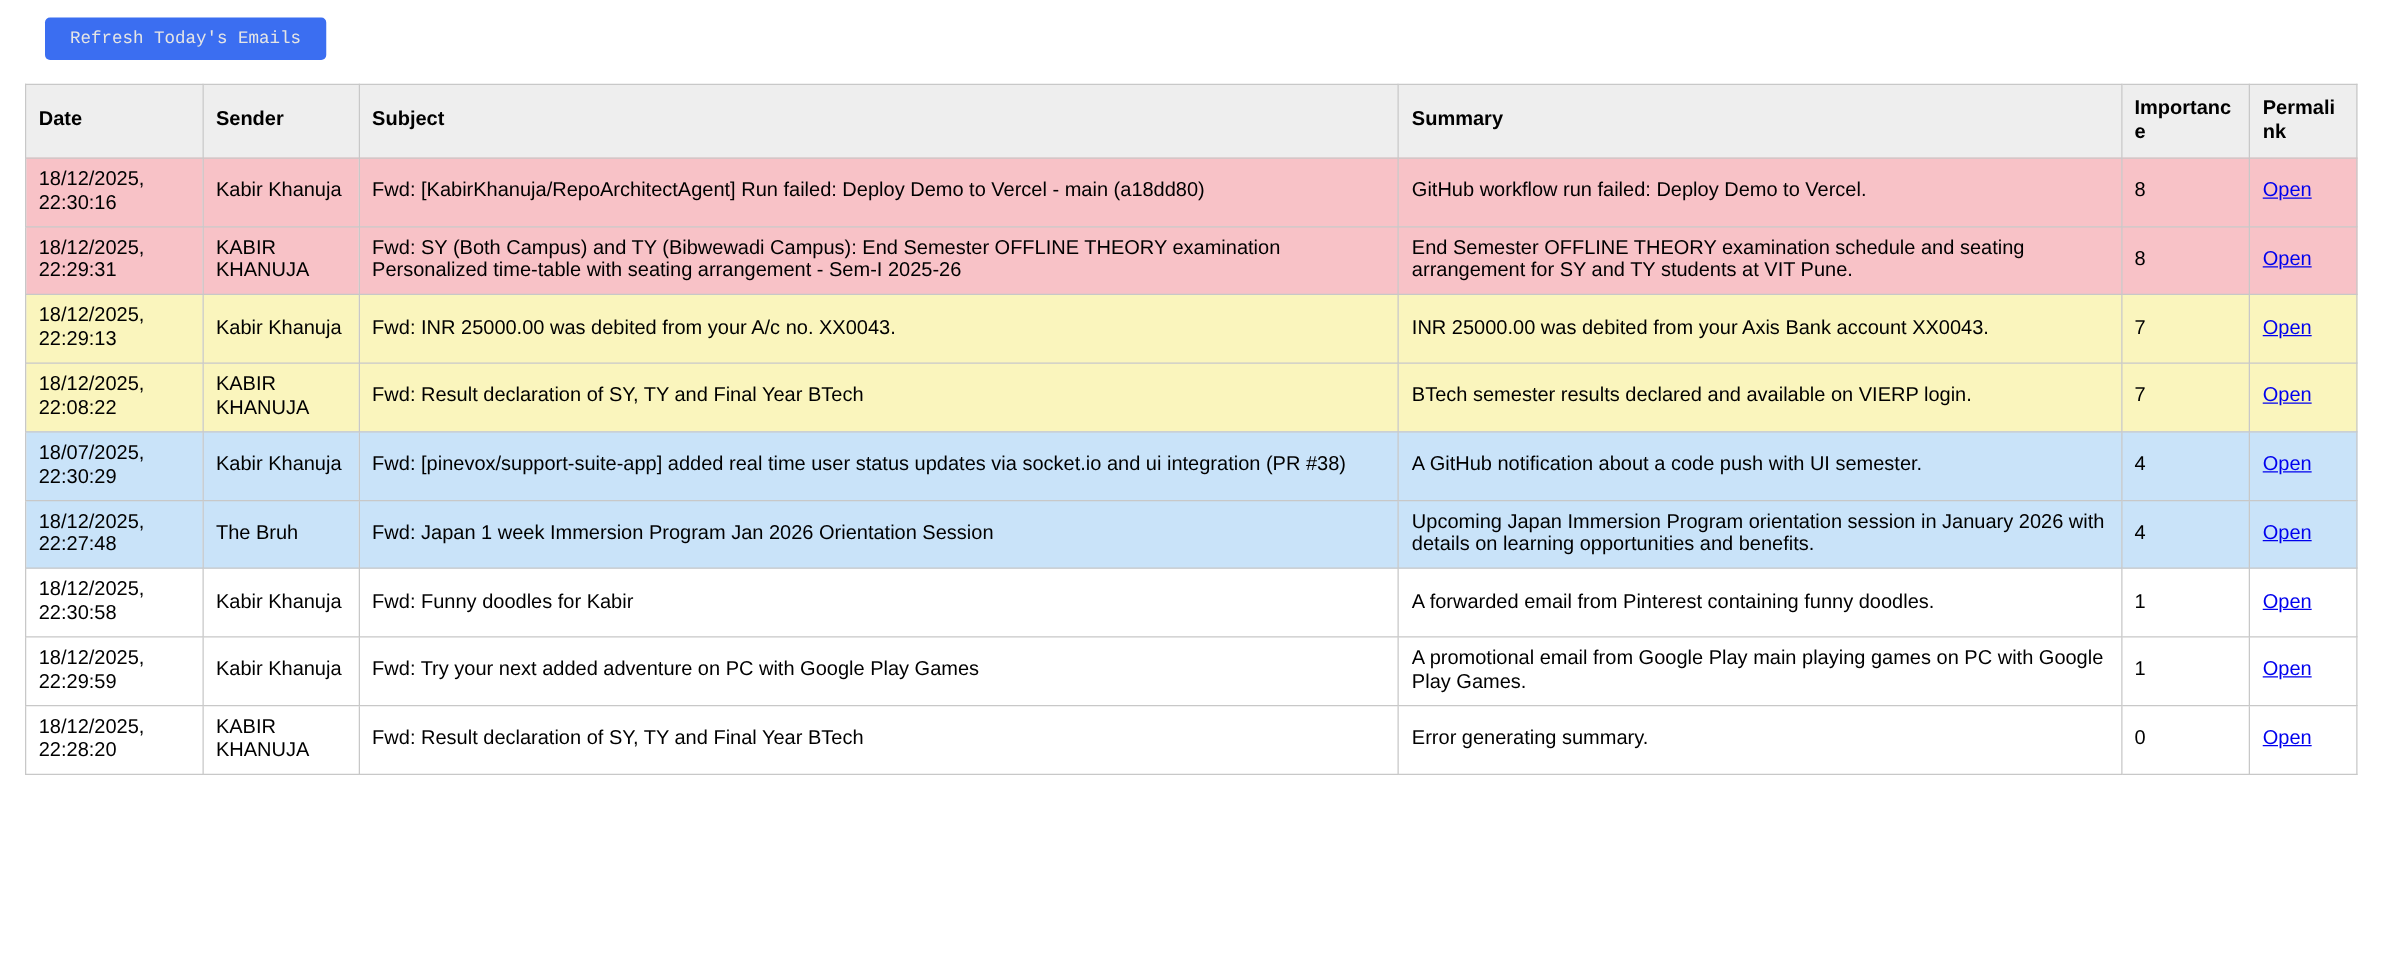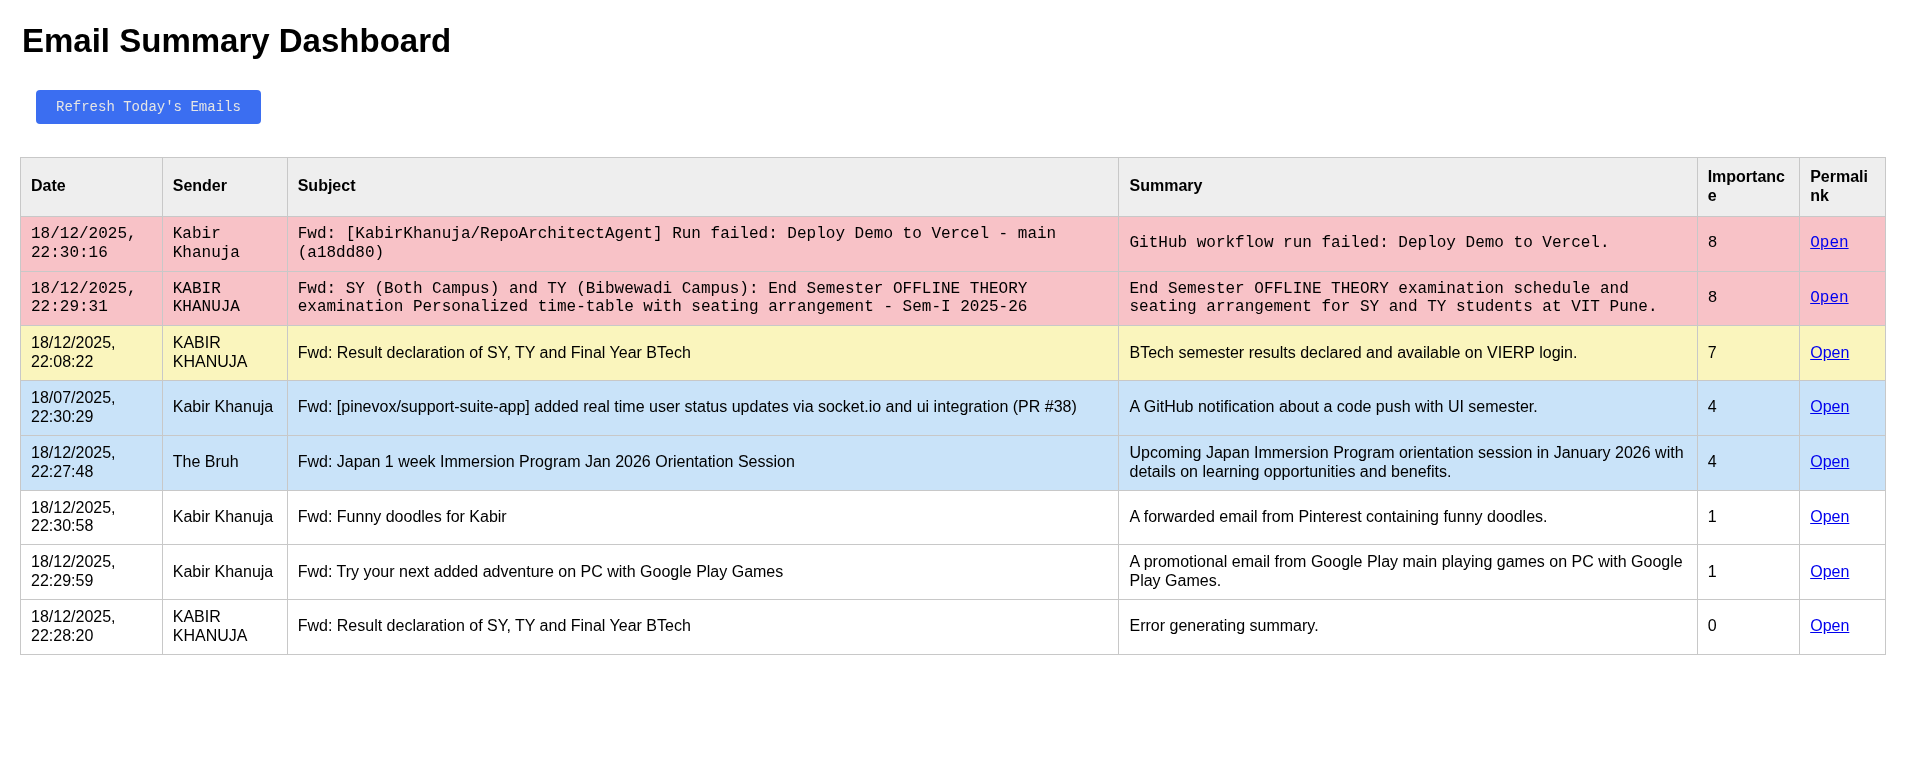--- a/index.html
+++ b/index.html
@@ -34,54 +34,53 @@
     border-radius:4px;
     font-family:Liberation Mono, monospace;
     font-size:14px;
     padding:9px 20px;
     margin-left:16px;
     cursor:pointer;
   }
   table.email-table{
     border-collapse:collapse;
     width:100%;
-    margin-top:33px;
+    margin-top:19px;
     table-layout:fixed;
     font-size:16px;
     line-height:1.18;
   }
   .email-table th,
   .email-table td{
     border:1px solid var(--border);
     padding:8px 10px;
     text-align:left;
     vertical-align:middle;
     overflow-wrap:break-word;
   }
   .email-table thead th{
     background:var(--header-bg);
     font-weight:bold;
     padding:10px 10px;
   }
-  tr.tier-high{background:var(--row-high);font-family:Liberation Mono, monospace;}
+  tr.tier-high{background:var(--row-high);}
   tr.tier-medium{background:var(--row-medium);}
   tr.tier-low{background:var(--row-low);}
   tr.tier-none{background:var(--row-none);}
   .email-table a{
     color:var(--link);
     text-decoration:underline;
     text-align:right;
   }
 </style>
 </head>
 <body>
 
 <div class="page">
 
-  <h1 class="page-title">Email Summary Dashboard</h1>
 
   <button class="refresh-btn">Refresh Today's Emails</button>
 
   <table class="email-table">
     <colgroup>
       <col style="width:7.6%">
       <col style="width:6.7%">
       <col style="width:44.6%">
       <col style="width:31.0%">
       <col style="width:5.5%">
@@ -113,20 +112,30 @@
     <td>18/12/2025, 22:29:31</td>
     <td>KABIR KHANUJA</td>
     <td>Fwd: SY (Both Campus) and TY (Bibwewadi Campus): End Semester OFFLINE THEORY examination Personalized time-table with seating arrangement - Sem-I 2025-26</td>
     <td>End Semester OFFLINE THEORY examination schedule and seating arrangement for SY and TY students at VIT Pune.</td>
     <td>8</td>
     <td>
       <a href="#">Open</a>
     </td>
   </tr>
 
+  <tr class="tier-medium">
+    <td>18/12/2025, 22:29:13</td>
+    <td>Kabir Khanuja</td>
+    <td>Fwd: INR 25000.00 was debited from your A/c no. XX0043.</td>
+    <td>INR 25000.00 was debited from your Axis Bank account XX0043.</td>
+    <td>7</td>
+    <td>
+      <a href="#">Open</a>
+    </td>
+  </tr>
 
   <tr class="tier-medium">
     <td>18/12/2025, 22:08:22</td>
     <td>KABIR KHANUJA</td>
     <td>Fwd: Result declaration of SY, TY and Final Year BTech</td>
     <td>BTech semester results declared and available on VIERP login.</td>
     <td>7</td>
     <td>
       <a href="#">Open</a>
     </td>

